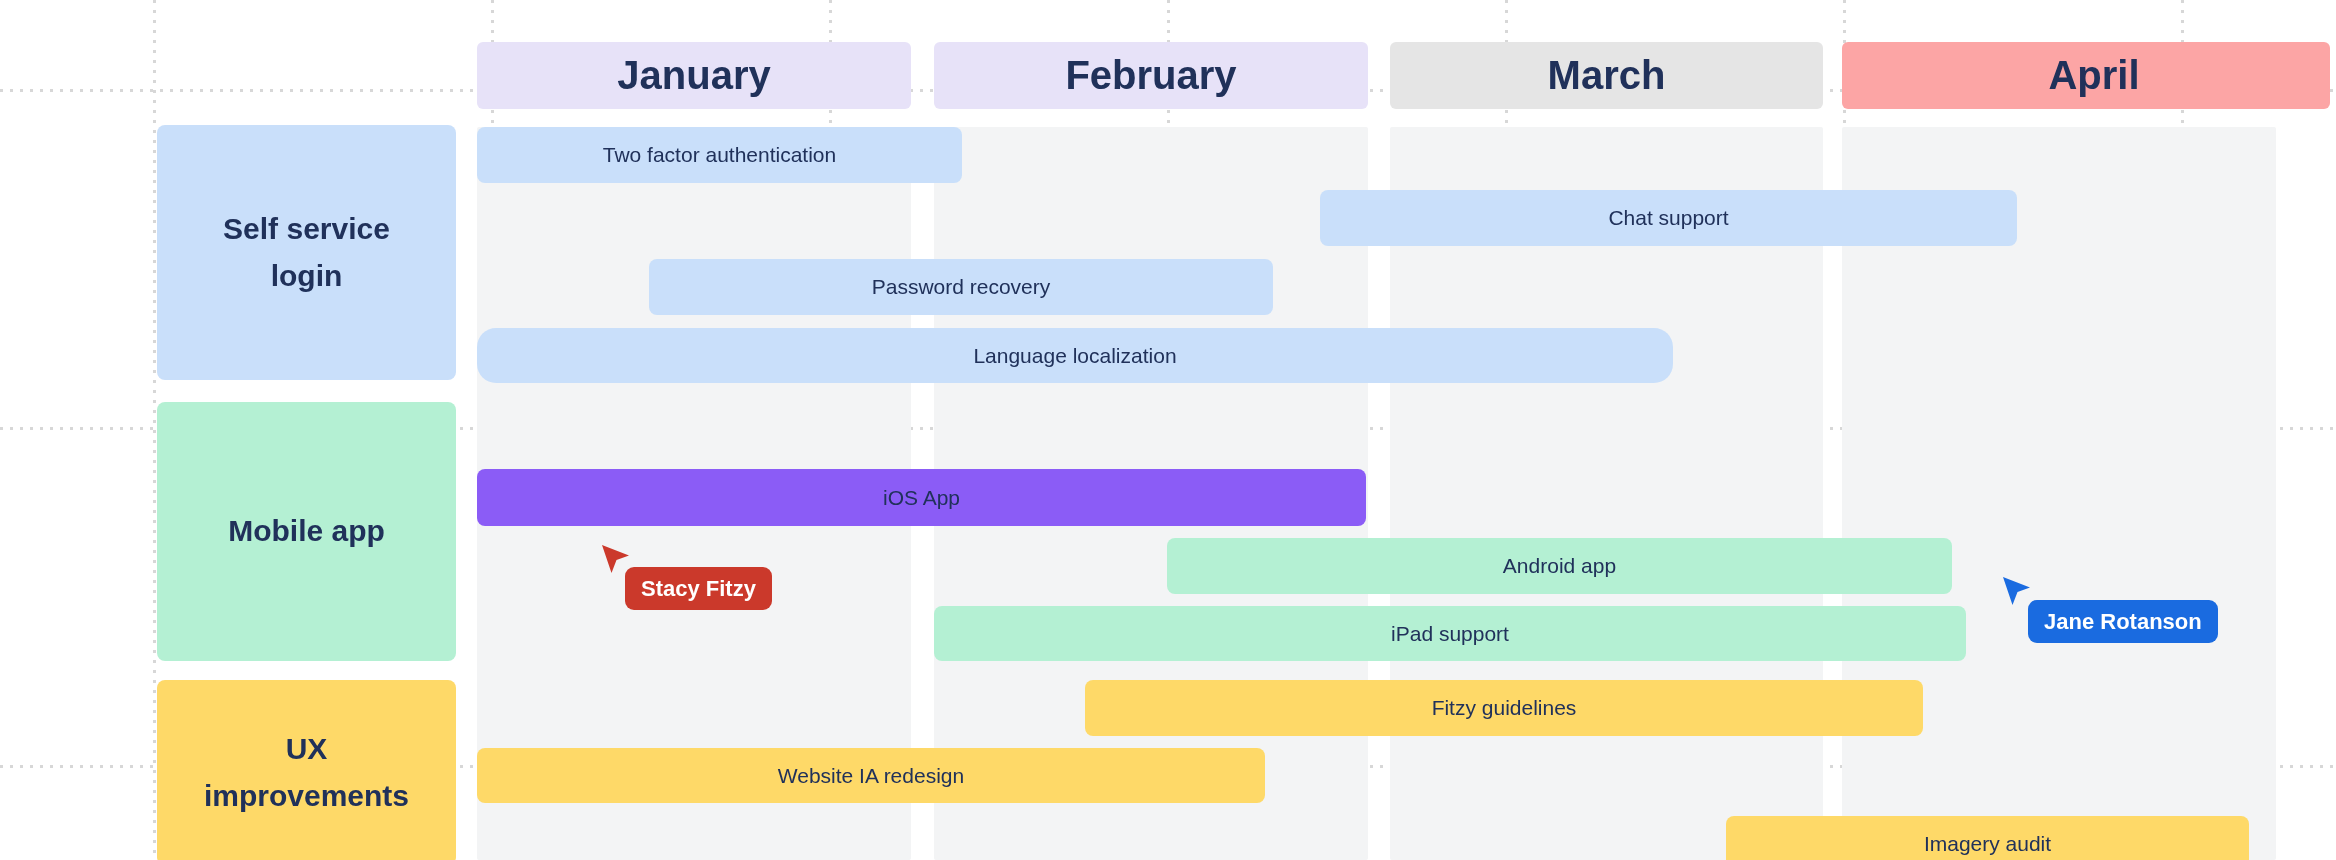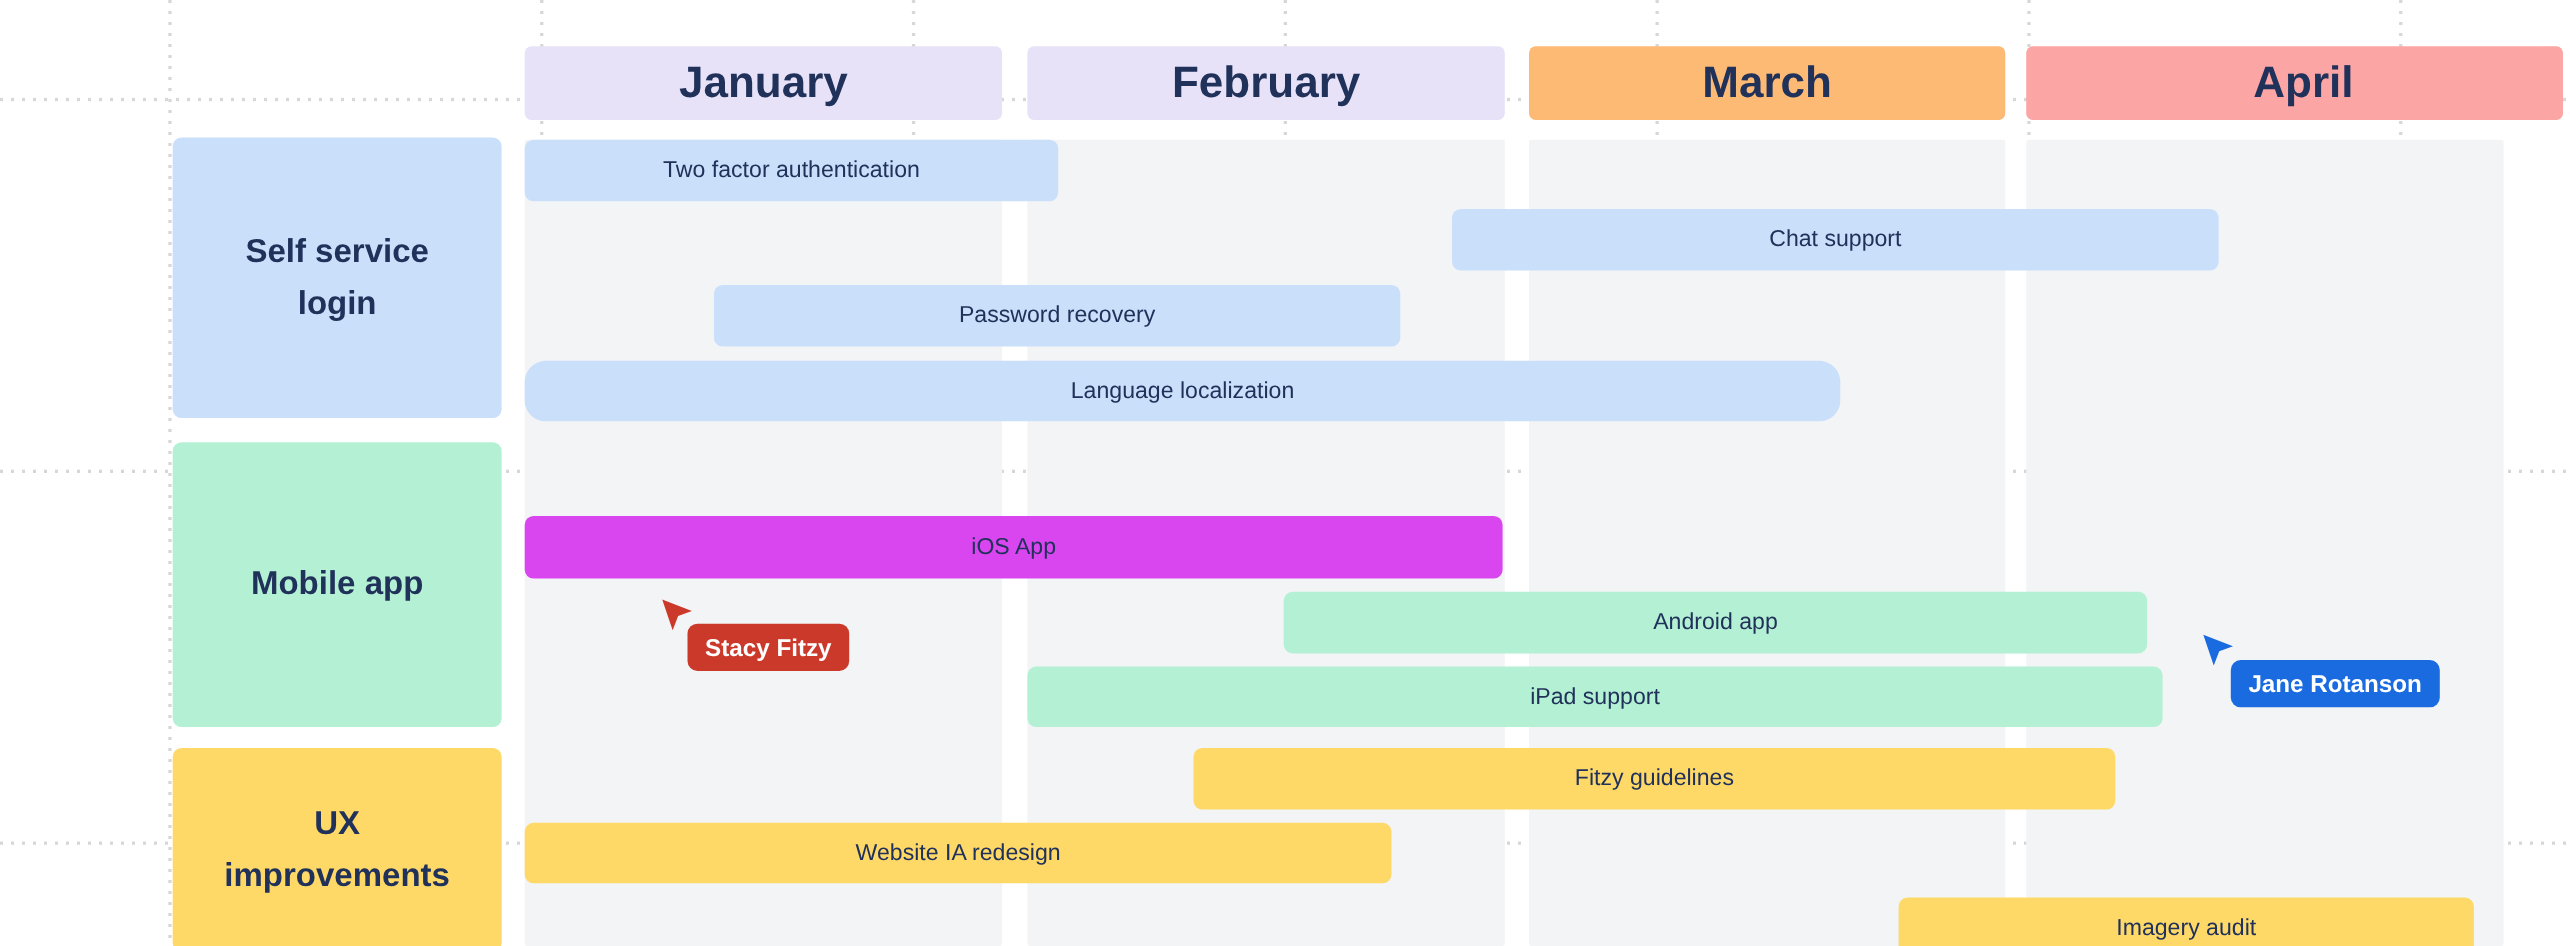--- a/index.html
+++ b/index.html
@@ -72,36 +72,36 @@
     </div>
   <div id="column-layer">
       <div class="month-col" style="left: 477px; width: 434px; top: 127px; height: 733px; background: rgb(243, 244, 245);"></div>
       <div class="month-col" style="left: 934px; width: 434px; top: 127px; height: 733px; background: rgb(243, 244, 245);"></div>
       <div class="month-col" style="left: 1390px; width: 433px; top: 127px; height: 733px; background: rgb(243, 244, 245);"></div>
       <div class="month-col" style="left: 1842px; width: 434px; top: 127px; height: 733px; background: rgb(243, 244, 245);"></div>
     </div>
   <div id="header-layer">
       <div class="month-header" style="left: 477px; width: 434px; top: 42px; height: 67px; background: rgb(231, 226, 248); color: rgb(32, 49, 90);">January</div>
       <div class="month-header" style="left: 934px; width: 434px; top: 42px; height: 67px; background: rgb(231, 226, 248); color: rgb(32, 49, 90);">February</div>
-      <div class="month-header" style="left: 1390px; width: 433px; top: 42px; height: 67px; background: #fdba74; color: rgb(32, 49, 90);">March</div>
+      <div class="month-header" style="left: 1390px; width: 433px; top: 42px; height: 67px; background: #e5e5e5; color: rgb(32, 49, 90);">March</div>
       <div class="month-header" style="left: 1842px; width: 472px; top: 42px; height: 67px; background: #fca5a5; color: rgb(32, 49, 90); padding-left: 16px;">April</div>
     </div>
   <div id="group-layer">
       <div class="group-box" style="left: 157px; top: 125px; width: 299px; height: 255px; background: rgb(201, 223, 250); color: rgb(32, 49, 90);">Self service
 login</div>
       <div class="group-box" style="left: 157px; top: 402px; width: 299px; height: 259px; background: rgb(180, 240, 211); color: rgb(32, 49, 90);">Mobile app</div>
       <div class="group-box" style="left: 157px; top: 680px; width: 299px; height: 185px; background: rgb(254, 217, 104); color: rgb(32, 49, 90);">UX
 improvements</div>
     </div>
   <div id="task-layer">
       <div class="task-bar" style="left: 477px; top: 127px; width: 485px; height: 56px; background: rgb(201, 223, 250); color: rgb(32, 49, 90);">Two factor authentication</div>
       <div class="task-bar" style="left: 1320px; top: 190px; width: 697px; height: 56px; background: rgb(201, 223, 250); color: rgb(32, 49, 90);">Chat support</div>
       <div class="task-bar" style="left: 649px; top: 259px; width: 624px; height: 56px; background: rgb(201, 223, 250); color: rgb(32, 49, 90);">Password recovery</div>
       <div class="task-bar" style="left: 477px; top: 328px; width: 1196px; height: 55px; background: rgb(201, 223, 250); color: rgb(32, 49, 90); border-radius: 19px;">Language localization</div>
-      <div class="task-bar" style="left: 477px; top: 469px; width: 889px; height: 57px; background: #d946ef; color: rgb(32, 49, 90);">iOS App</div>
+      <div class="task-bar" style="left: 477px; top: 469px; width: 889px; height: 57px; background: #8b5cf6; color: rgb(32, 49, 90);">iOS App</div>
       <div class="task-bar" style="left: 1167px; top: 538px; width: 785px; height: 56px; background: rgb(180, 240, 211); color: rgb(32, 49, 90);">Android app</div>
       <div class="task-bar" style="left: 934px; top: 606px; width: 1032px; height: 55px; background: rgb(180, 240, 211); color: rgb(32, 49, 90);">iPad support</div>
       <div class="task-bar" style="left: 1085px; top: 680px; width: 838px; height: 56px; background: rgb(254, 217, 104); color: rgb(32, 49, 90);">Fitzy guidelines</div>
       <div class="task-bar" style="left: 477px; top: 748px; width: 788px; height: 55px; background: rgb(254, 217, 104); color: rgb(32, 49, 90);">Website IA redesign</div>
       <div class="task-bar" style="left: 1726px; top: 816px; width: 523px; height: 56px; background: rgb(254, 217, 104); color: rgb(32, 49, 90);">Imagery audit</div>
     </div>
   <div id="cursor-layer">
       <div class="cursor-wrap" style="left: 600px; top: 543px;"><svg width="32" height="32" viewBox="0 0 32 32">
           <path d="M2 2 L29 12.5 L16.5 17 L11.5 30 Z" fill="#cb392b"></path>
         </svg><div class="cursor-pill" style="left: 25px; top: 24px; background: rgb(203, 57, 43);">Stacy Fitzy</div></div>

